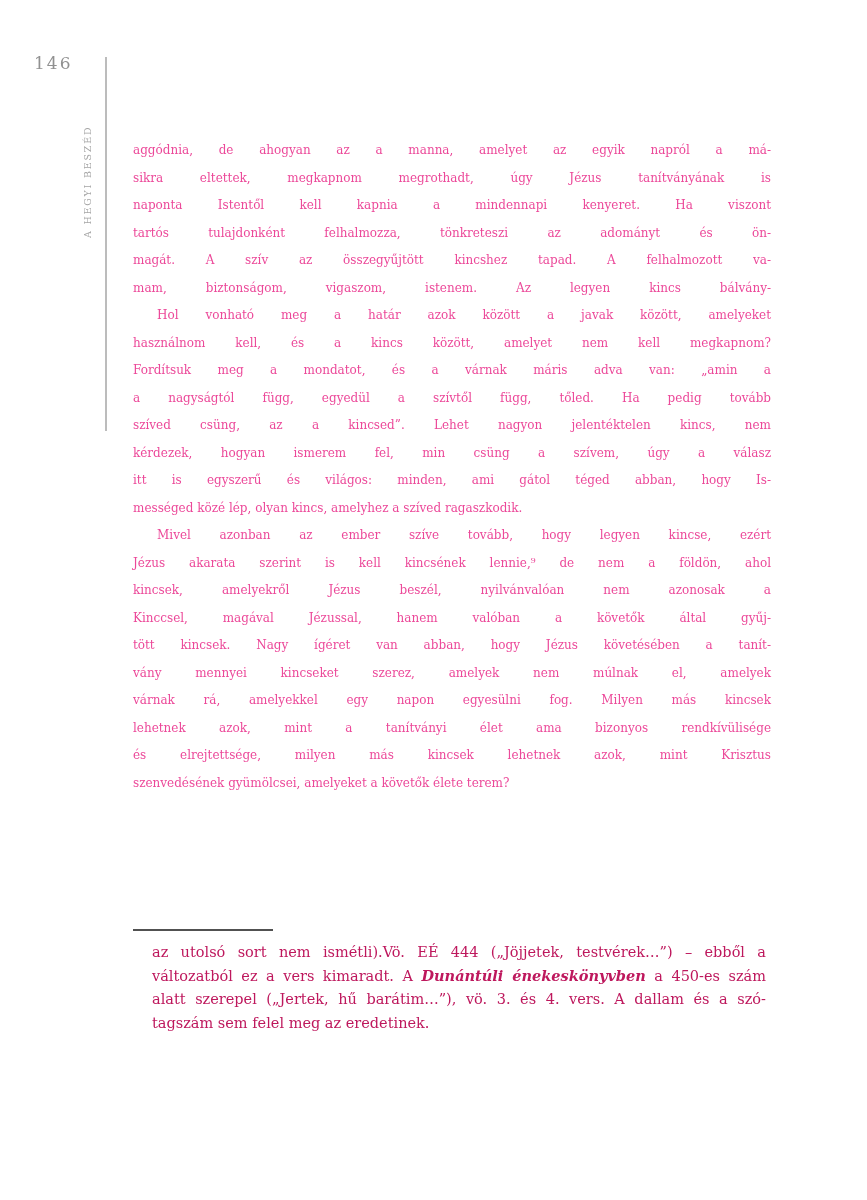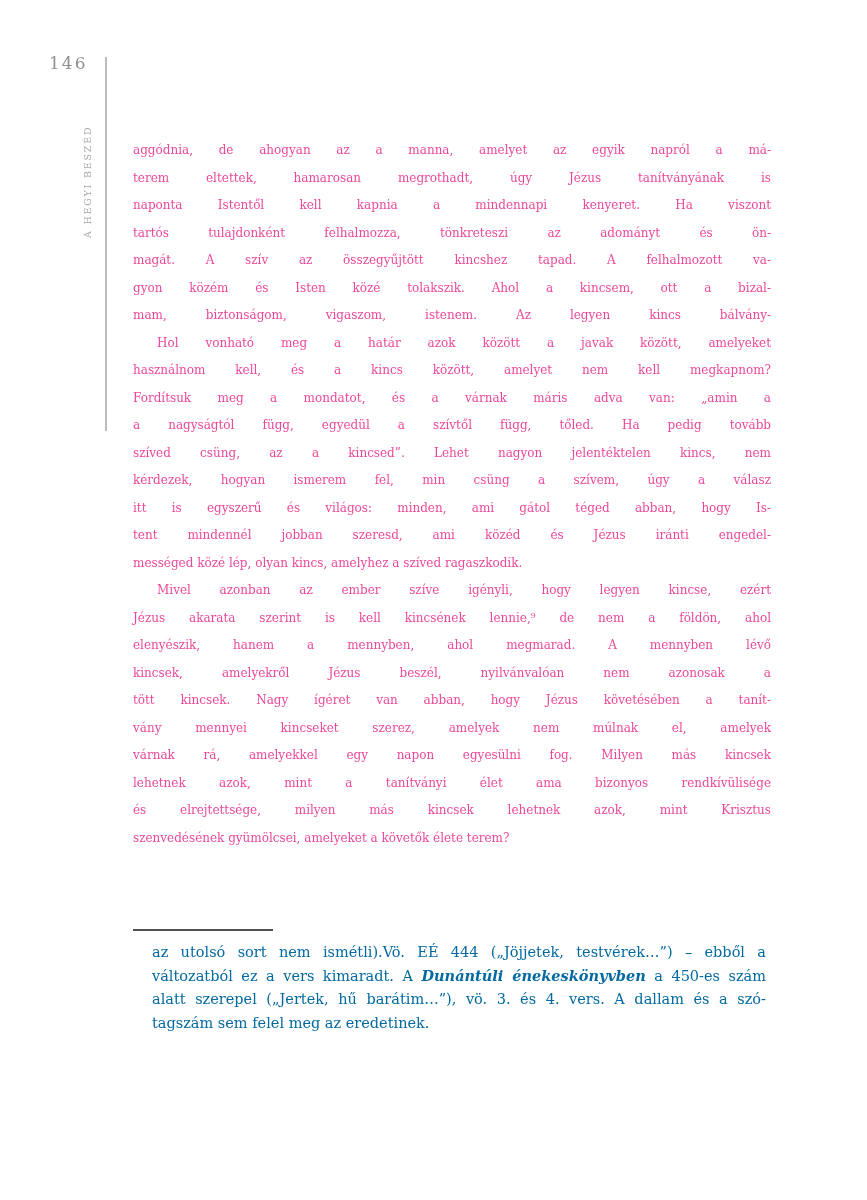--- a/index.html
+++ b/index.html
@@ -7,21 +7,21 @@
   .page {
     position: relative;
     width: 867px;
     height: 1200px;
     background: #ffffff;
     font-family: "DejaVu Serif", serif;
     overflow: hidden;
   }
   .page-number {
     position: absolute;
-    left: 49px;
+    left: 34px;
     top: 53px;
     font-size: 17px;
     letter-spacing: 2px;
     color: #919191;
   }
   .margin-rule {
     position: absolute;
     left: 105px;
     top: 57px;
     width: 2px;
@@ -63,59 +63,57 @@
     top: 929px;
     width: 140px;
     height: 2px;
     background: #515151;
   }
   .footnote {
     position: absolute;
     left: 152px;
     top: 941px;
     width: 614px;
-    color: #0369a1;
+    color: #be185d;
     font-size: 14.5px;
     line-height: 23.2px;
   }
   .footnote em { font-style: italic; font-weight: bold; }
 </style>
 </head>
 <body>
 
 <div class="page">
   <div class="page-number">146</div>
   <div class="margin-rule"></div>
   <div class="margin-label">A HEGYI BESZÉD</div>
   <div class="body-text">
       <div>
         <div class="ln">aggódnia, de ahogyan az a manna, amelyet az egyik napról a má-</div>
-        <div class="ln">terem eltettek, hamarosan megrothadt, úgy Jézus tanítványának is</div>
+        <div class="ln">sikra eltettek, megkapnom megrothadt, úgy Jézus tanítványának is</div>
         <div class="ln">naponta Istentől kell kapnia a mindennapi kenyeret. Ha viszont</div>
         <div class="ln">tartós tulajdonként felhalmozza, tönkreteszi az adományt és ön-</div>
         <div class="ln">magát. A szív az összegyűjtött kincshez tapad. A felhalmozott va-</div>
-        <div class="ln">gyon közém és Isten közé tolakszik. Ahol a kincsem, ott a bizal-</div>
         <div class="ln">mam, biztonságom, vigaszom, istenem. Az legyen kincs bálvány-</div>
       </div>
       <div>
         <div class="ln indent">Hol vonható meg a határ azok között a javak között, amelyeket</div>
         <div class="ln">használnom kell, és a kincs között, amelyet nem kell megkapnom?</div>
         <div class="ln">Fordítsuk meg a mondatot, és a várnak máris adva van: „amin a</div>
         <div class="ln">a nagyságtól függ, egyedül a szívtől függ, tőled. Ha pedig tovább</div>
         <div class="ln">szíved csüng, az a kincsed”. Lehet nagyon jelentéktelen kincs, nem</div>
         <div class="ln">kérdezek, hogyan ismerem fel, min csüng a szívem, úgy a válasz</div>
         <div class="ln">itt is egyszerű és világos: minden, ami gátol téged abban, hogy Is-</div>
-        <div class="ln">tent mindennél jobban szeresd, ami közéd és Jézus iránti engedel-</div>
         <div class="ln last">mességed közé lép, olyan kincs, amelyhez a szíved ragaszkodik.</div>
       </div>
       <div>
-        <div class="ln indent">Mivel azonban az ember szíve igényli, hogy legyen kincse, ezért</div>
+        <div class="ln indent">Mivel azonban az ember szíve tovább, hogy legyen kincse, ezért</div>
         <div class="ln">Jézus akarata szerint is kell kincsének lennie,⁹ de nem a földön, ahol</div>
-        <div class="ln">elenyészik, hanem a mennyben, ahol megmarad. A mennyben lévő</div>
         <div class="ln">kincsek, amelyekről Jézus beszél, nyilvánvalóan nem azonosak a</div>
+        <div class="ln">Kinccsel, magával Jézussal, hanem valóban a követők által gyűj-</div>
         <div class="ln">tött kincsek. Nagy ígéret van abban, hogy Jézus követésében a tanít-</div>
         <div class="ln">vány mennyei kincseket szerez, amelyek nem múlnak el, amelyek</div>
         <div class="ln">várnak rá, amelyekkel egy napon egyesülni fog. Milyen más kincsek</div>
         <div class="ln">lehetnek azok, mint a tanítványi élet ama bizonyos rendkívülisége</div>
         <div class="ln">és elrejtettsége, milyen más kincsek lehetnek azok, mint Krisztus</div>
         <div class="ln last">szenvedésének gyümölcsei, amelyeket a követők élete terem?</div>
       </div>
     </div>
   <div class="footnote-rule"></div>
   <div class="footnote">

